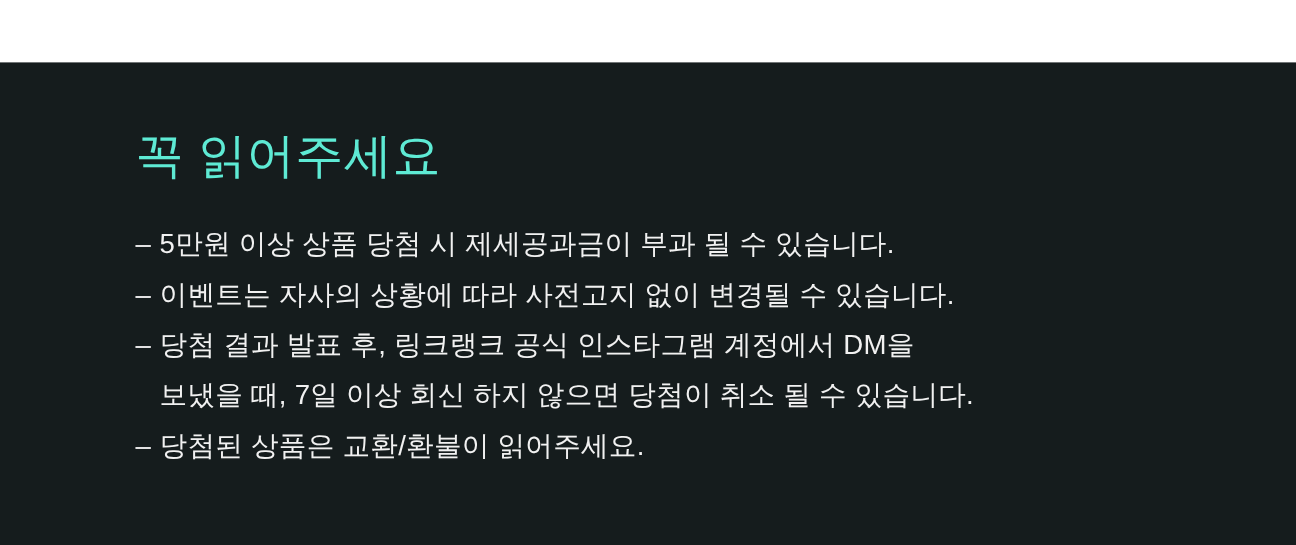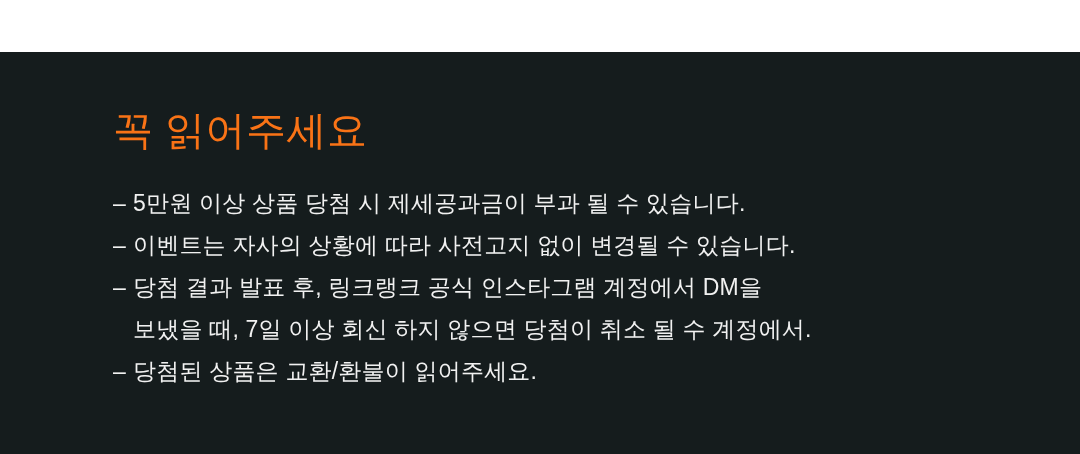--- a/index.html
+++ b/index.html
@@ -22,21 +22,21 @@
   }
   .notice-panel {
     box-sizing: border-box;
     width: 1080px;
     height: 402px;
     background: #151c1d;
     padding: 54px 60px 0 113px;
   }
   .notice-title {
     margin: 0;
-    color: #f97316;
+    color: #5eead4;
     font-size: 40px;
     line-height: 48px;
     font-weight: 300;
     letter-spacing: 0.5px;
   }
   .notice-list {
     margin: 28px 0 0 0;
     padding: 0;
     list-style: none;
   }
@@ -81,21 +81,21 @@
         <span class="dash">–</span>
         <span class="item-text">
           <span class="item-line">이벤트는 자사의 상황에 따라 사전고지 없이 변경될 수 있습니다.</span>
         </span>
       </li>
 
       <li class="notice-item">
         <span class="dash">–</span>
         <span class="item-text">
           <span class="item-line">당첨 결과 발표 후, 링크랭크 공식 인스타그램 계정에서 DM을</span>
-          <span class="item-line">보냈을 때, 7일 이상 회신 하지 않으면 당첨이 취소 될 수 계정에서.</span>
+          <span class="item-line">보냈을 때, 7일 이상 회신 하지 않으면 당첨이 취소 될 수 있습니다.</span>
         </span>
       </li>
 
       <li class="notice-item">
         <span class="dash">–</span>
         <span class="item-text">
           <span class="item-line">당첨된 상품은 교환/환불이 읽어주세요.</span>
         </span>
       </li>
 

